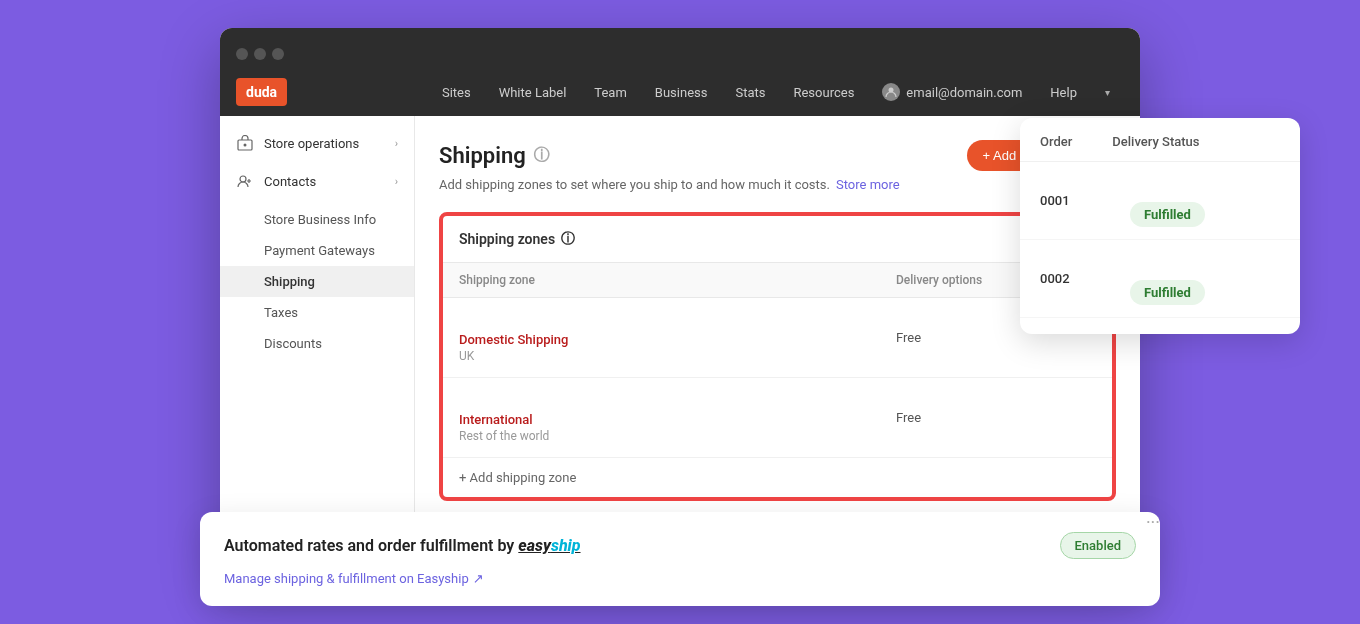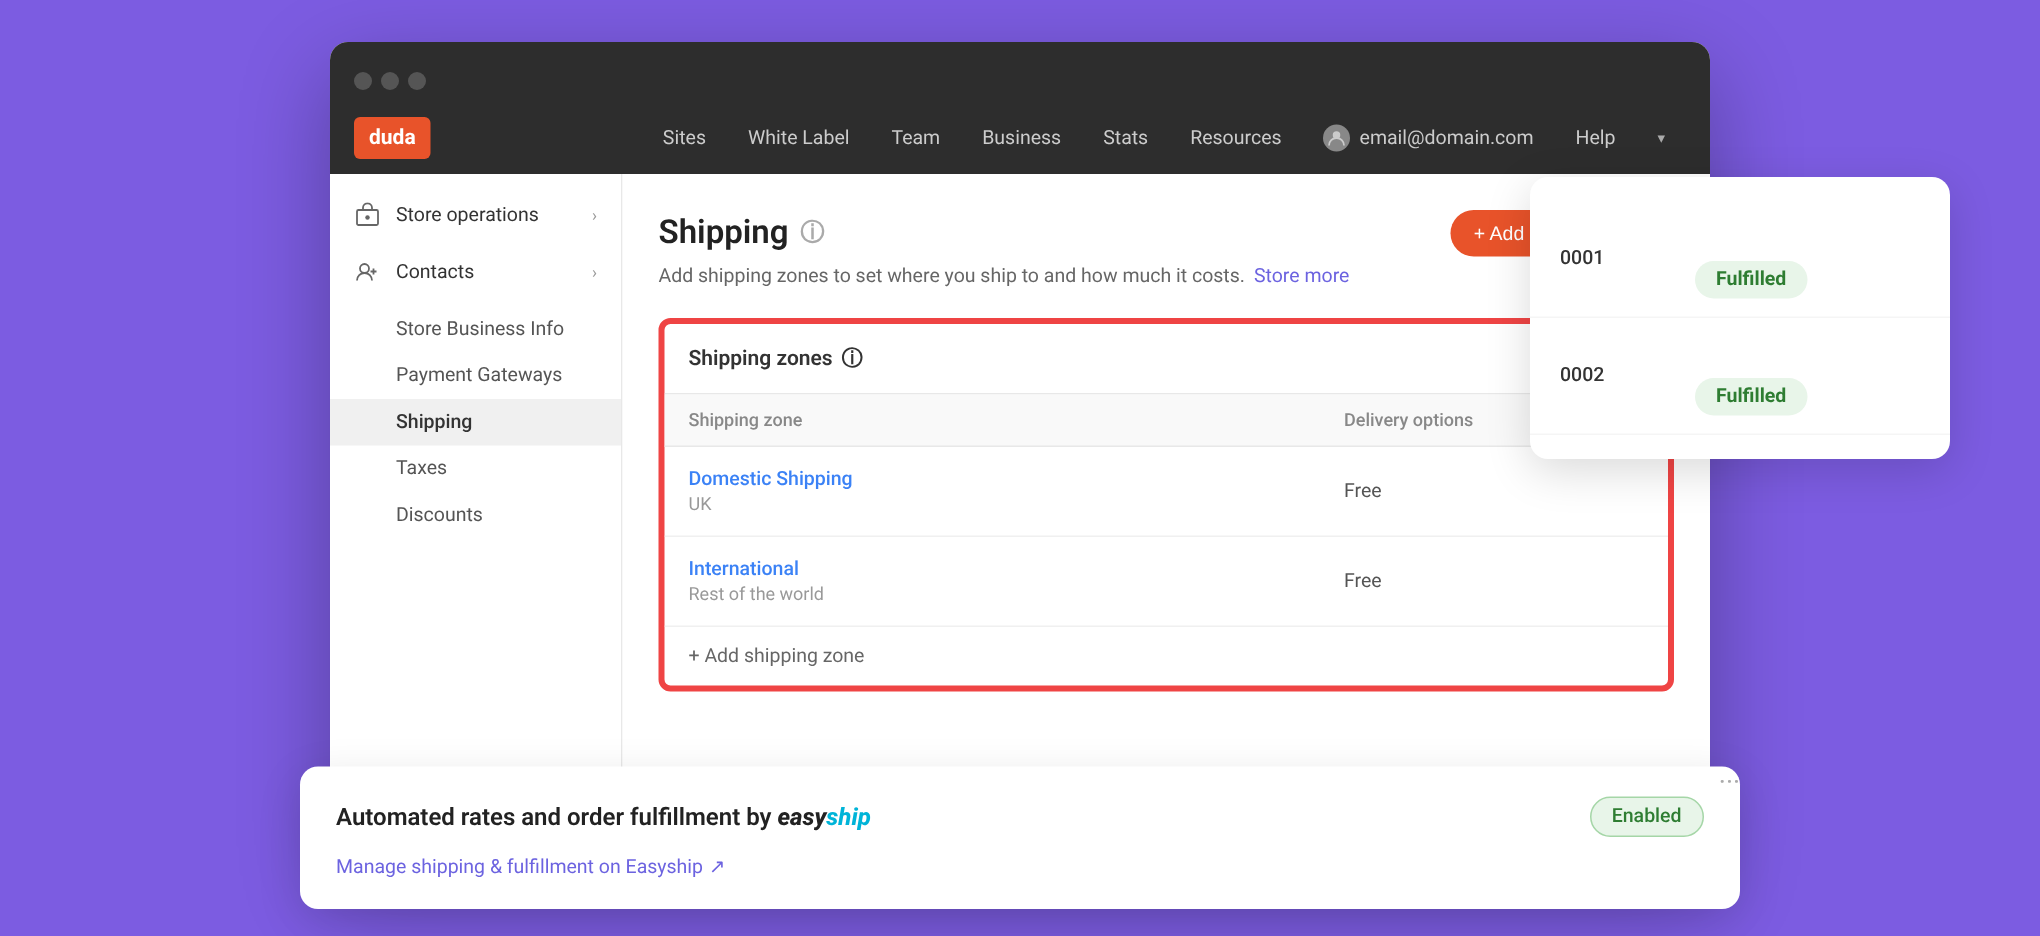--- a/index.html
+++ b/index.html
@@ -265,21 +265,22 @@
       padding: 14px 16px;
       border-bottom: 1px solid #f0f0f0;
       align-items: center;
     }
 
     .table-row:last-child { border-bottom: none; }
 
     .zone-name {
       font-size: 13px;
       font-weight: 500;
-      color: #3b82f6;
+      color: #b91c1c;
+      margin-top: 20px;
     }
 
     .zone-sub {
       font-size: 12px;
       color: #999;
       margin-top: 2px;
     }
 
     .delivery-option {
       font-size: 13px;
@@ -323,20 +324,21 @@
       display: flex;
       align-items: center;
       gap: 4px;
     }
 
     .easyship-logo {
       font-style: italic;
       font-weight: 800;
       color: #222;
       font-size: 16px;
+      text-decoration: underline;
     }
 
     .easyship-logo span {
       color: #00b4d8;
     }
 
     .enabled-badge {
       background: #e8f5e9;
       color: #2e7d32;
       border: 1px solid #a5d6a7;
@@ -536,20 +538,24 @@
             </div>
             <div class="delivery-option">Free</div>
           </div>
           <div class="add-zone-row">+ Add shipping zone</div>
         </div>
       </div>
     </div>
   </div>
 
   <div class="order-status-panel">
+    <div class="order-status-header">
+      <div class="order-status-col">Order</div>
+      <div class="order-status-col">Delivery Status</div>
+    </div>
     <div class="order-status-row">
       <div class="order-number">0001</div>
       <span class="fulfilled-badge">Fulfilled</span>
     </div>
     <div class="order-status-row">
       <div class="order-number">0002</div>
       <span class="fulfilled-badge">Fulfilled</span>
     </div>
   </div>
 

